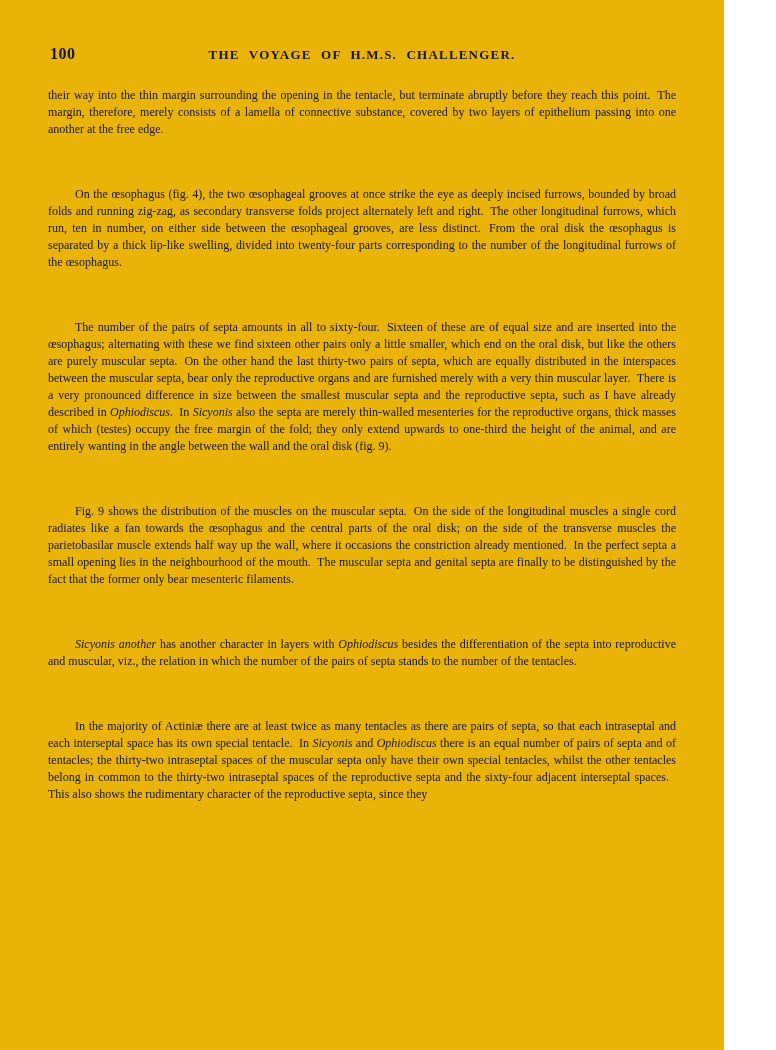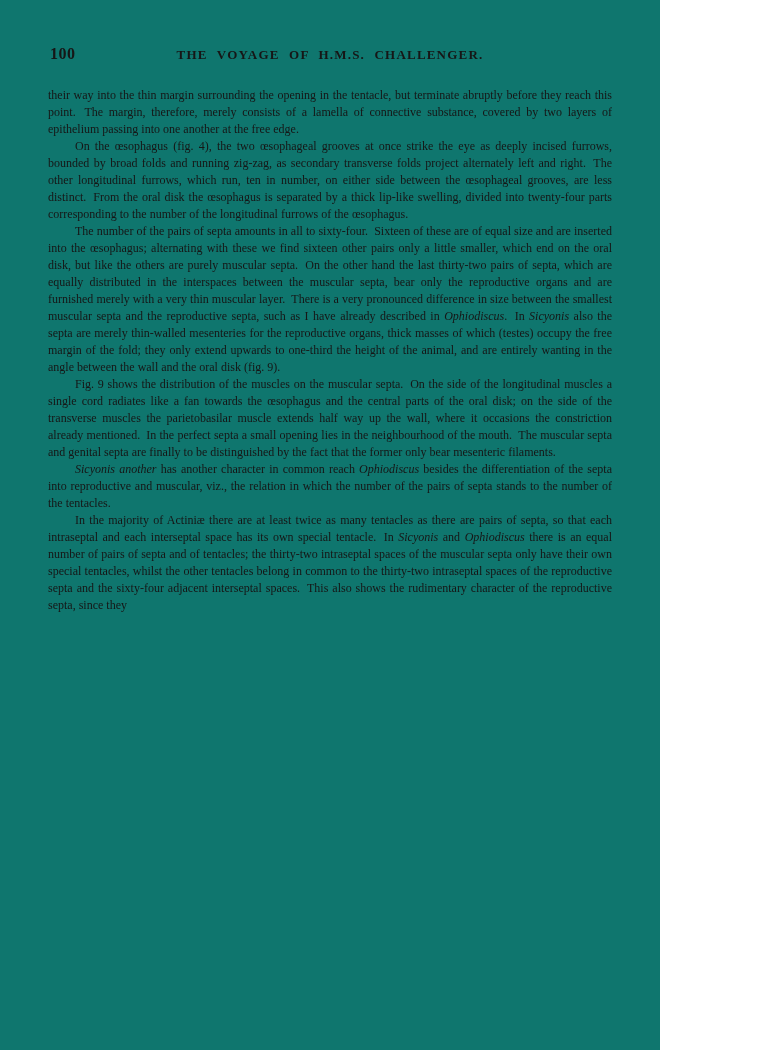--- a/index.html
+++ b/index.html
@@ -2,23 +2,23 @@
 <html><head>
 <meta charset="utf-8">
 <style>
   html, body {
     margin: 0;
     padding: 0;
     background: #ffffff;
   }
   .page {
     position: relative;
-    width: 660px;
+    width: 724px;
     height: 1050px;
-    background: #0f766e;
+    background: #eab308;
     color: #161616;
     font-family: "Liberation Serif", "DejaVu Serif", serif;
     overflow: hidden;
     box-sizing: border-box;
   }
   .running-head {
     position: relative;
     margin: 45px 48px 0 48px;
     height: 22px;
   }
@@ -46,33 +46,34 @@
     text-align: justify;
     font-size: 12px;
     line-height: 17px;
   }
   .body-text p.para {
     margin: 0;
     padding: 0;
   }
   .body-text p.para.indent {
     text-indent: 27px;
+    margin-top: 48px;
   }
   .body-text i {
   }
 </style>
 </head>
 <body>
 
 <div class="page">
   <div class="running-head">
     <span class="page-number">100</span>
     <span class="running-title">THE VOYAGE OF H.M.S. CHALLENGER.</span>
   </div>
   <div class="body-text">
       <p class="para"><span>their way into the thin margin surrounding the opening in the tentacle, but terminate abruptly before they reach this point.  The margin, therefore, merely consists of a lamella of connective substance, covered by two layers of epithelium passing into one another at the free edge.</span></p>
       <p class="para indent"><span>On the œsophagus (fig. 4), the two œsophageal grooves at once strike the eye as deeply incised furrows, bounded by broad folds and running zig-zag, as secondary transverse folds project alternately left and right.  The other longitudinal furrows, which run, ten in number, on either side between the œsophageal grooves, are less distinct.  From the oral disk the œsophagus is separated by a thick lip-like swelling, divided into twenty-four parts corresponding to the number of the longitudinal furrows of the œsophagus.</span></p>
       <p class="para indent"><span>The number of the pairs of septa amounts in all to sixty-four.  Sixteen of these are of equal size and are inserted into the œsophagus; alternating with these we find sixteen other pairs only a little smaller, which end on the oral disk, but like the others are purely muscular septa.  On the other hand the last thirty-two pairs of septa, which are equally distributed in the interspaces between the muscular septa, bear only the reproductive organs and are furnished merely with a very thin muscular layer.  There is a very pronounced difference in size between the smallest muscular septa and the reproductive septa, such as I have already described in </span><i>Ophiodiscus</i><span>.  In </span><i>Sicyonis</i><span> also the septa are merely thin-walled mesenteries for the reproductive organs, thick masses of which (testes) occupy the free margin of the fold; they only extend upwards to one-third the height of the animal, and are entirely wanting in the angle between the wall and the oral disk (fig. 9).</span></p>
       <p class="para indent"><span>Fig. 9 shows the distribution of the muscles on the muscular septa.  On the side of the longitudinal muscles a single cord radiates like a fan towards the œsophagus and the central parts of the oral disk; on the side of the transverse muscles the parietobasilar muscle extends half way up the wall, where it occasions the constriction already mentioned.  In the perfect septa a small opening lies in the neighbourhood of the mouth.  The muscular septa and genital septa are finally to be distinguished by the fact that the former only bear mesenteric filaments.</span></p>
-      <p class="para indent"><i>Sicyonis another</i><span> has another character in common reach </span><i>Ophiodiscus</i><span> besides the differentiation of the septa into reproductive and muscular, viz., the relation in which the number of the pairs of septa stands to the number of the tentacles.</span></p>
+      <p class="para indent"><i>Sicyonis another</i><span> has another character in layers with </span><i>Ophiodiscus</i><span> besides the differentiation of the septa into reproductive and muscular, viz., the relation in which the number of the pairs of septa stands to the number of the tentacles.</span></p>
       <p class="para indent"><span>In the majority of Actiniæ there are at least twice as many tentacles as there are pairs of septa, so that each intraseptal and each interseptal space has its own special tentacle.  In </span><i>Sicyonis</i><span> and </span><i>Ophiodiscus</i><span> there is an equal number of pairs of septa and of tentacles; the thirty-two intraseptal spaces of the muscular septa only have their own special tentacles, whilst the other tentacles belong in common to the thirty-two intraseptal spaces of the reproductive septa and the sixty-four adjacent interseptal spaces.  This also shows the rudimentary character of the reproductive septa, since they</span></p>
     </div>
 </div>
 
 </body></html>

